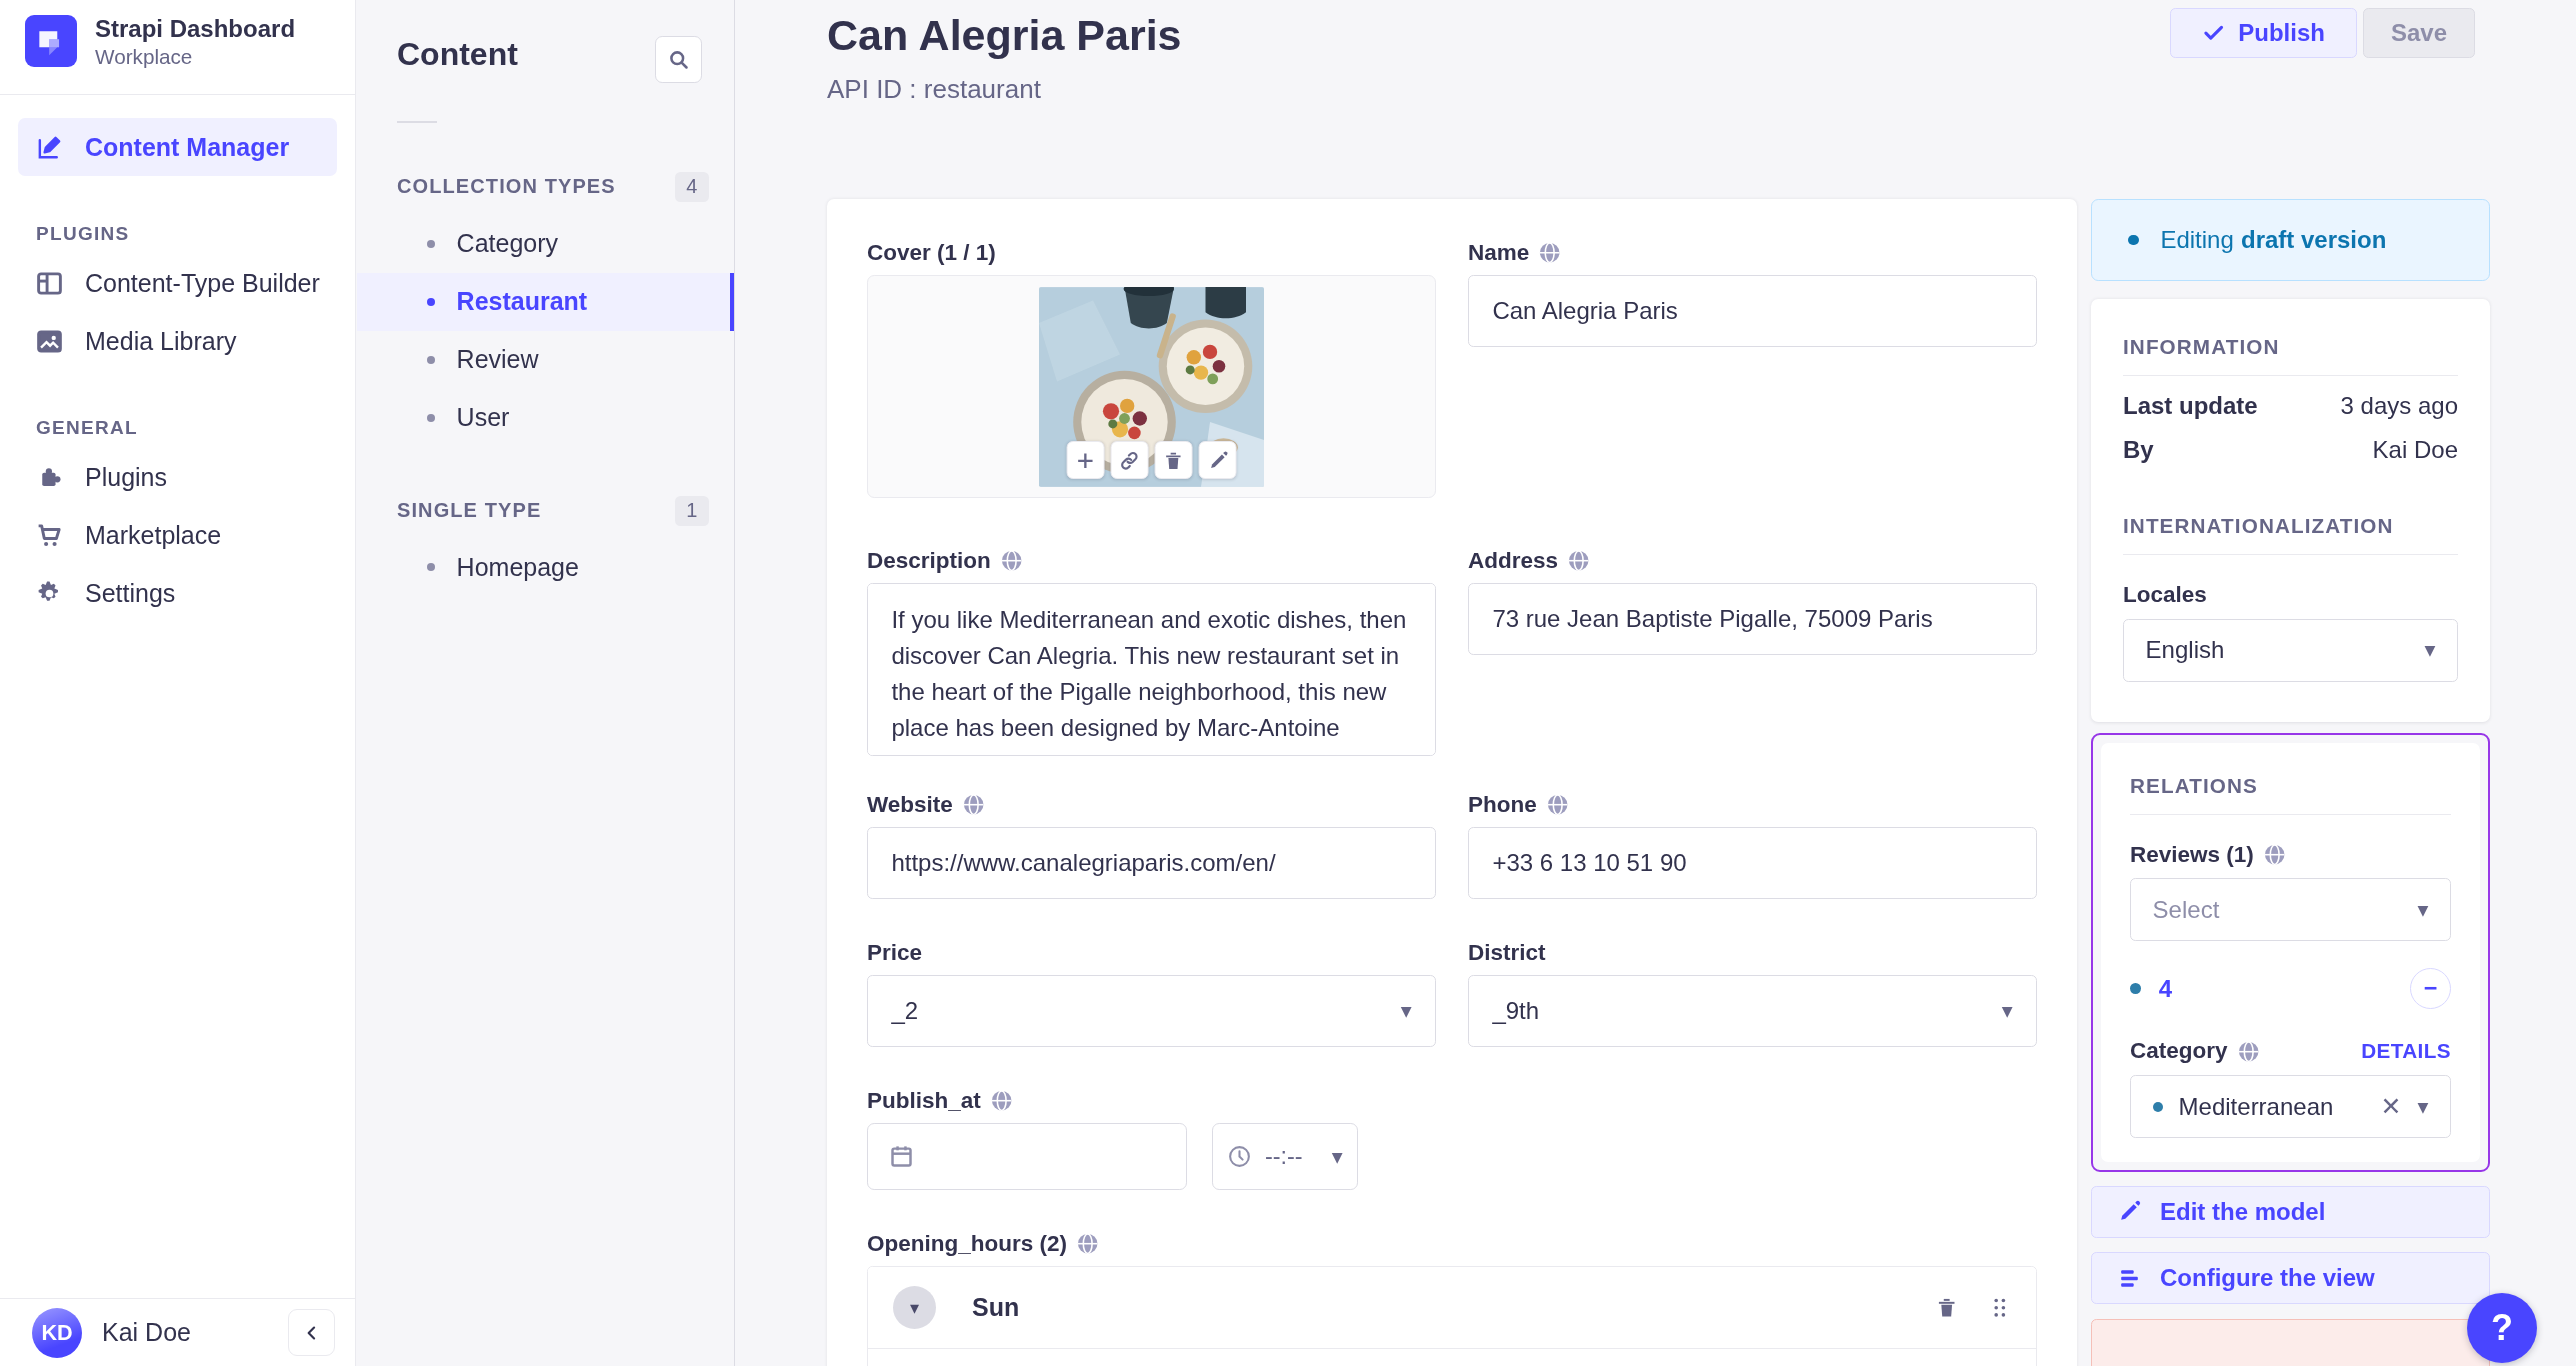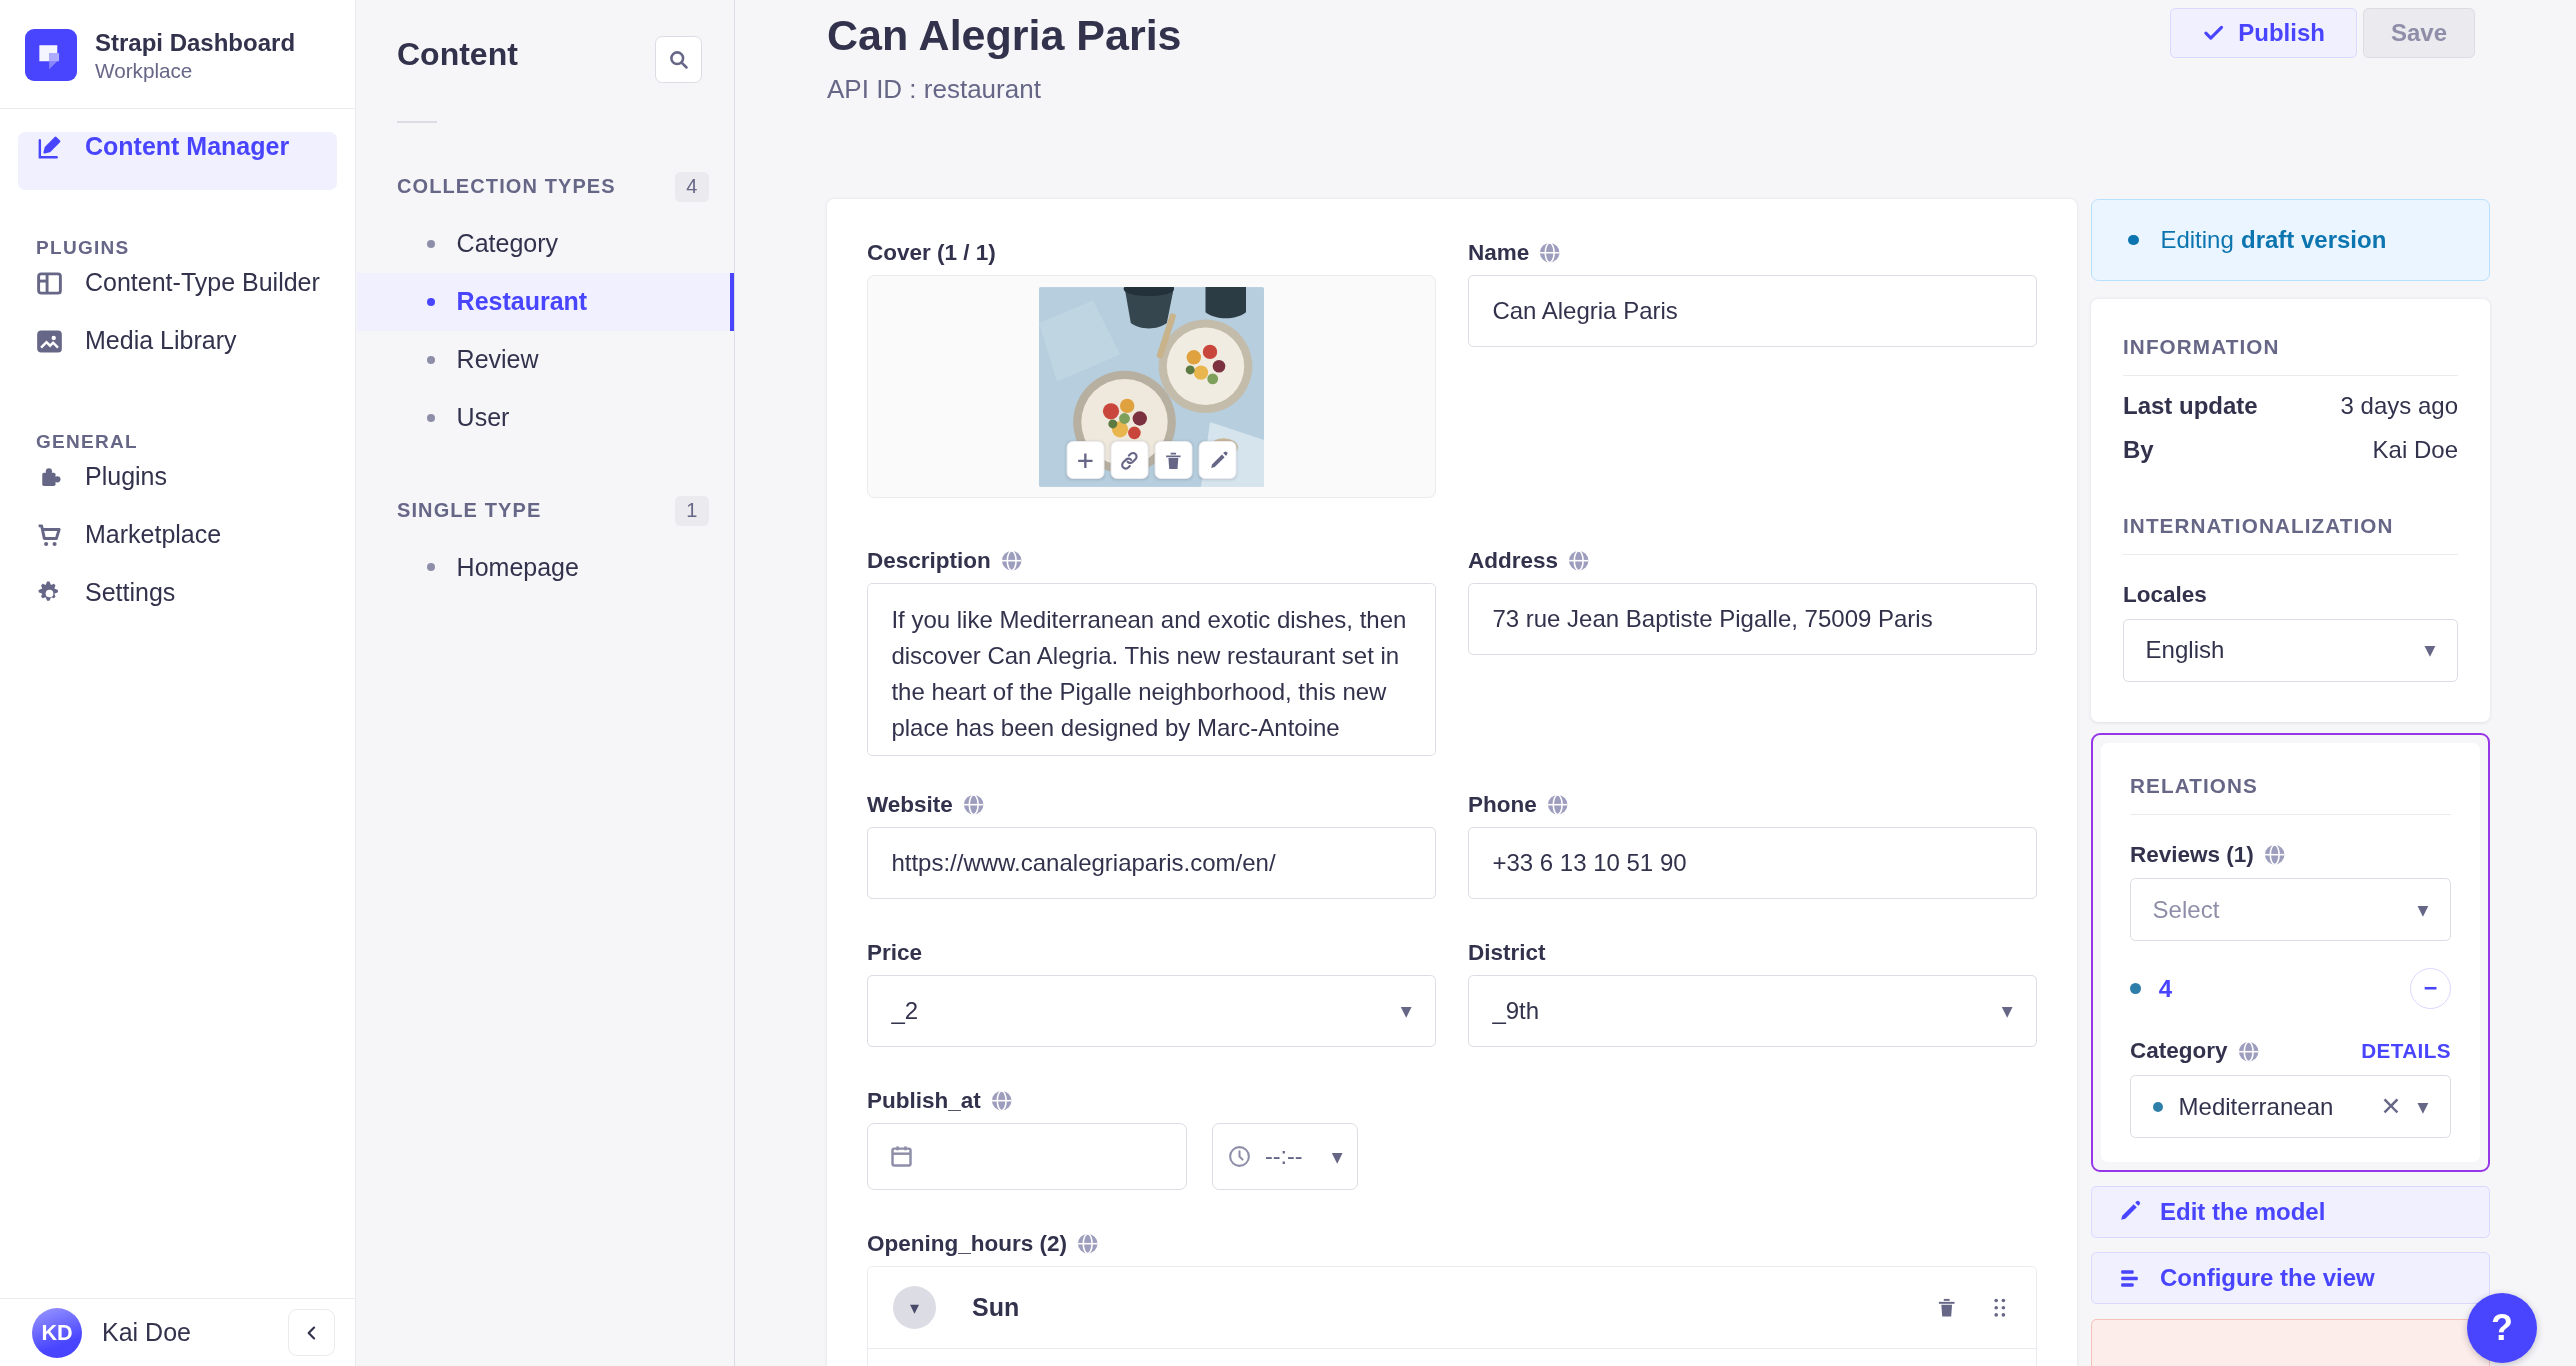--- a/index.html
+++ b/index.html
@@ -2,26 +2,26 @@
 <html style="font-size:14.4px"><head>
 <meta charset="utf-8">
 <style>
   * { margin:0; padding:0; box-sizing:border-box; }
   html,body { width:2576px; height:1366px; }
   body { font-family:"Liberation Sans","DejaVu Sans",sans-serif; color:#32324D; }
   .app { position:relative; width:2576px; height:1366px; background:#F6F6F9; overflow:hidden; }
 
   
   .sidebar { position:absolute; left:0; top:0; width:356px; height:100%; background:#fff; border-right:0.9px solid #EAEAEF; }
-  .brand { display:flex; align-items:center; gap:18px; padding:27px 25px 25px 25px; border-bottom:0.9px solid #EAEAEF; }
+  .brand { display:flex; align-items:center; gap:18px; padding:13px 25px 25px 25px; border-bottom:0.9px solid #EAEAEF; }
   .brand-logo { width:52px; height:52px; border-radius:9px; background:#4945FF; position:relative; flex:0 0 auto; }
   .brand-logo svg { position:absolute; inset:0; }
   .brand-title { font-size:24px; font-weight:bold; color:#32324D; line-height:31px; }
   .brand-sub { font-size:20.7px; color:#666687; line-height:25px; }
-  .nav-item { display:flex; gap:20px; height:58px; margin:0 18px; border-radius:7.2px; padding:0 16px; font-size:25px; color:#32324D; cursor:pointer; }
+  .nav-item { display:flex; align-items:center; gap:20px; height:58px; margin:0 18px; border-radius:7.2px; padding:0 16px; font-size:25px; color:#32324D; cursor:pointer; }
   .nav-item .ic { width:31px; height:31px; flex:0 0 auto; display:flex; align-items:center; justify-content:center; }
   .nav-item.active { background:#F0F0FF; color:#4945FF; font-weight:bold; }
   .nav-first { margin-top:23.4px; }
   .nav-section { font-size:19px; font-weight:bold; letter-spacing:1.3px; color:#666687; margin:47px 0 9px 36px; }
   .sidebar-user { position:absolute; left:0; right:0; bottom:0; height:68px; border-top:0.9px solid #EAEAEF; display:flex; align-items:center; padding:0 20px 0 32px; background:#fff; }
   .avatar { width:50px; height:50px; border-radius:50%; background:linear-gradient(160deg,#9b99ff 0%,#4945FF 70%); color:#fff; font-size:21.6px; font-weight:bold; display:flex; align-items:center; justify-content:center; }
   .user-name { font-size:25px; color:#32324D; margin-left:20px; flex:1; }
   .collapse-btn { width:47px; height:47px; border:0.9px solid #EAEAEF; border-radius:9px; background:#fff; display:flex; align-items:center; justify-content:center; cursor:pointer; }
 
   

